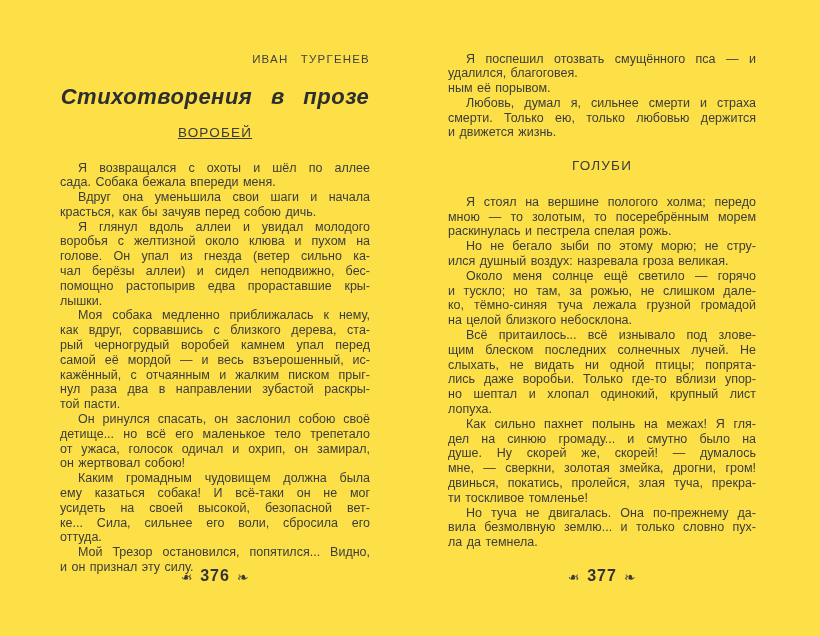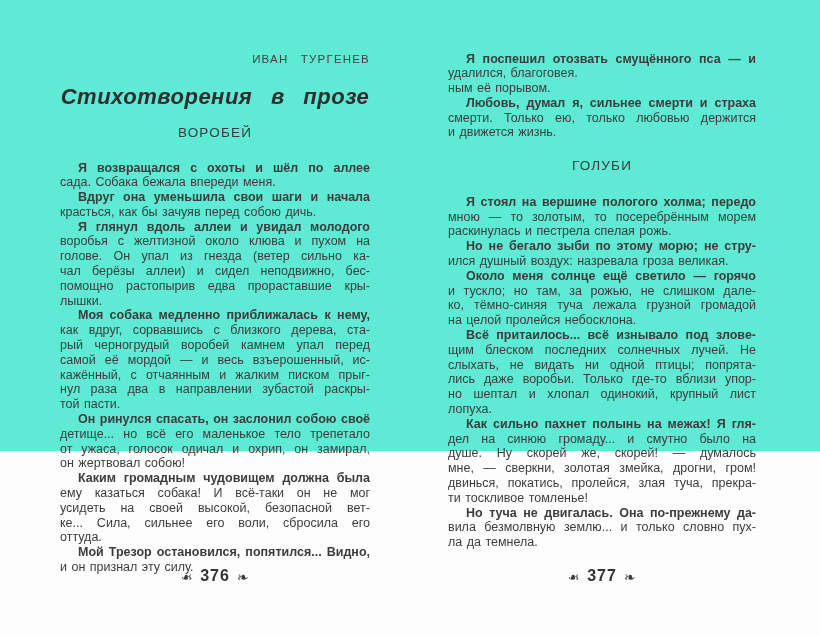--- a/index.html
+++ b/index.html
@@ -6,22 +6,22 @@
     margin: 0;
     padding: 0;
     background: #fdfdfd;
     width: 820px;
     height: 636px;
     overflow: hidden;
   }
   #spread {
     position: relative;
     width: 820px;
-    height: 451px;
-    background: #5eead4;
+    height: 636px;
+    background: #fde047;
     font-family: "Liberation Sans", "DejaVu Sans", sans-serif;
     color: #3c3c3c;
   }
   .page {
     position: absolute;
     top: 0;
     height: 636px;
   }
   #page-left  { left: 60px;  width: 310px; padding-top: 52px; box-sizing: border-box; }
   #page-right { left: 448px; width: 308px; padding-top: 51.5px; box-sizing: border-box; }
@@ -48,38 +48,38 @@
     color: #2e2e2e;
   }
   .section-heading {
     height: 15px;
     line-height: 15px;
     text-align: center;
     font-size: 13.5px;
     letter-spacing: 1.2px;
     color: #3a3a3a;
   }
-  #page-left .section-heading  { margin-top: 12.5px; }
+  #page-left .section-heading  { margin-top: 12.5px; text-decoration: underline; }
   #page-right .section-heading { margin-top: 17.5px; margin-bottom: 22px; }
 
   .body-text { margin-top: 21px; font-size: 12.5px; }
   #page-right .body-text.before { margin-top: 0; }
   #page-right .body-text.after  { margin-top: 17px; }
 
   .para { margin: 0; }
   .line {
     height: 14.8px;
     line-height: 14.8px;
     text-align: justify;
     text-align-last: justify;
     word-spacing: 1px;
     white-space: normal;
     overflow: hidden;
   }
-  .line.first { padding-left: 18px; font-weight: bold; }
+  .line.first { padding-left: 18px; }
   .line.last  { text-align-last: left; }
 
   .page-footer {
     position: absolute;
     left: 0;
     right: 0;
     top: 567px;
     height: 18px;
     line-height: 18px;
     text-align: center;
@@ -181,21 +181,21 @@
           <div class="line last">раскинулась и пестрела спелая рожь.</div>
         </div>
         <div class="para">
           <div class="line first">Но не бегало зыби по этому морю; не стру-</div>
           <div class="line last">ился душный воздух: назревала гроза великая.</div>
         </div>
         <div class="para">
           <div class="line first">Около меня солнце ещё светило — горячо</div>
           <div class="line">и тускло; но там, за рожью, не слишком дале-</div>
           <div class="line">ко, тёмно-синяя туча лежала грузной громадой</div>
-          <div class="line last">на целой пролейся небосклона.</div>
+          <div class="line last">на целой близкого небосклона.</div>
         </div>
         <div class="para">
           <div class="line first">Всё притаилось... всё изнывало под злове-</div>
           <div class="line">щим блеском последних солнечных лучей. Не</div>
           <div class="line">слыхать, не видать ни одной птицы; попрята-</div>
           <div class="line">лись даже воробьи. Только где-то вблизи упор-</div>
           <div class="line">но шептал и хлопал одинокий, крупный лист</div>
           <div class="line last">лопуха.</div>
         </div>
         <div class="para">

